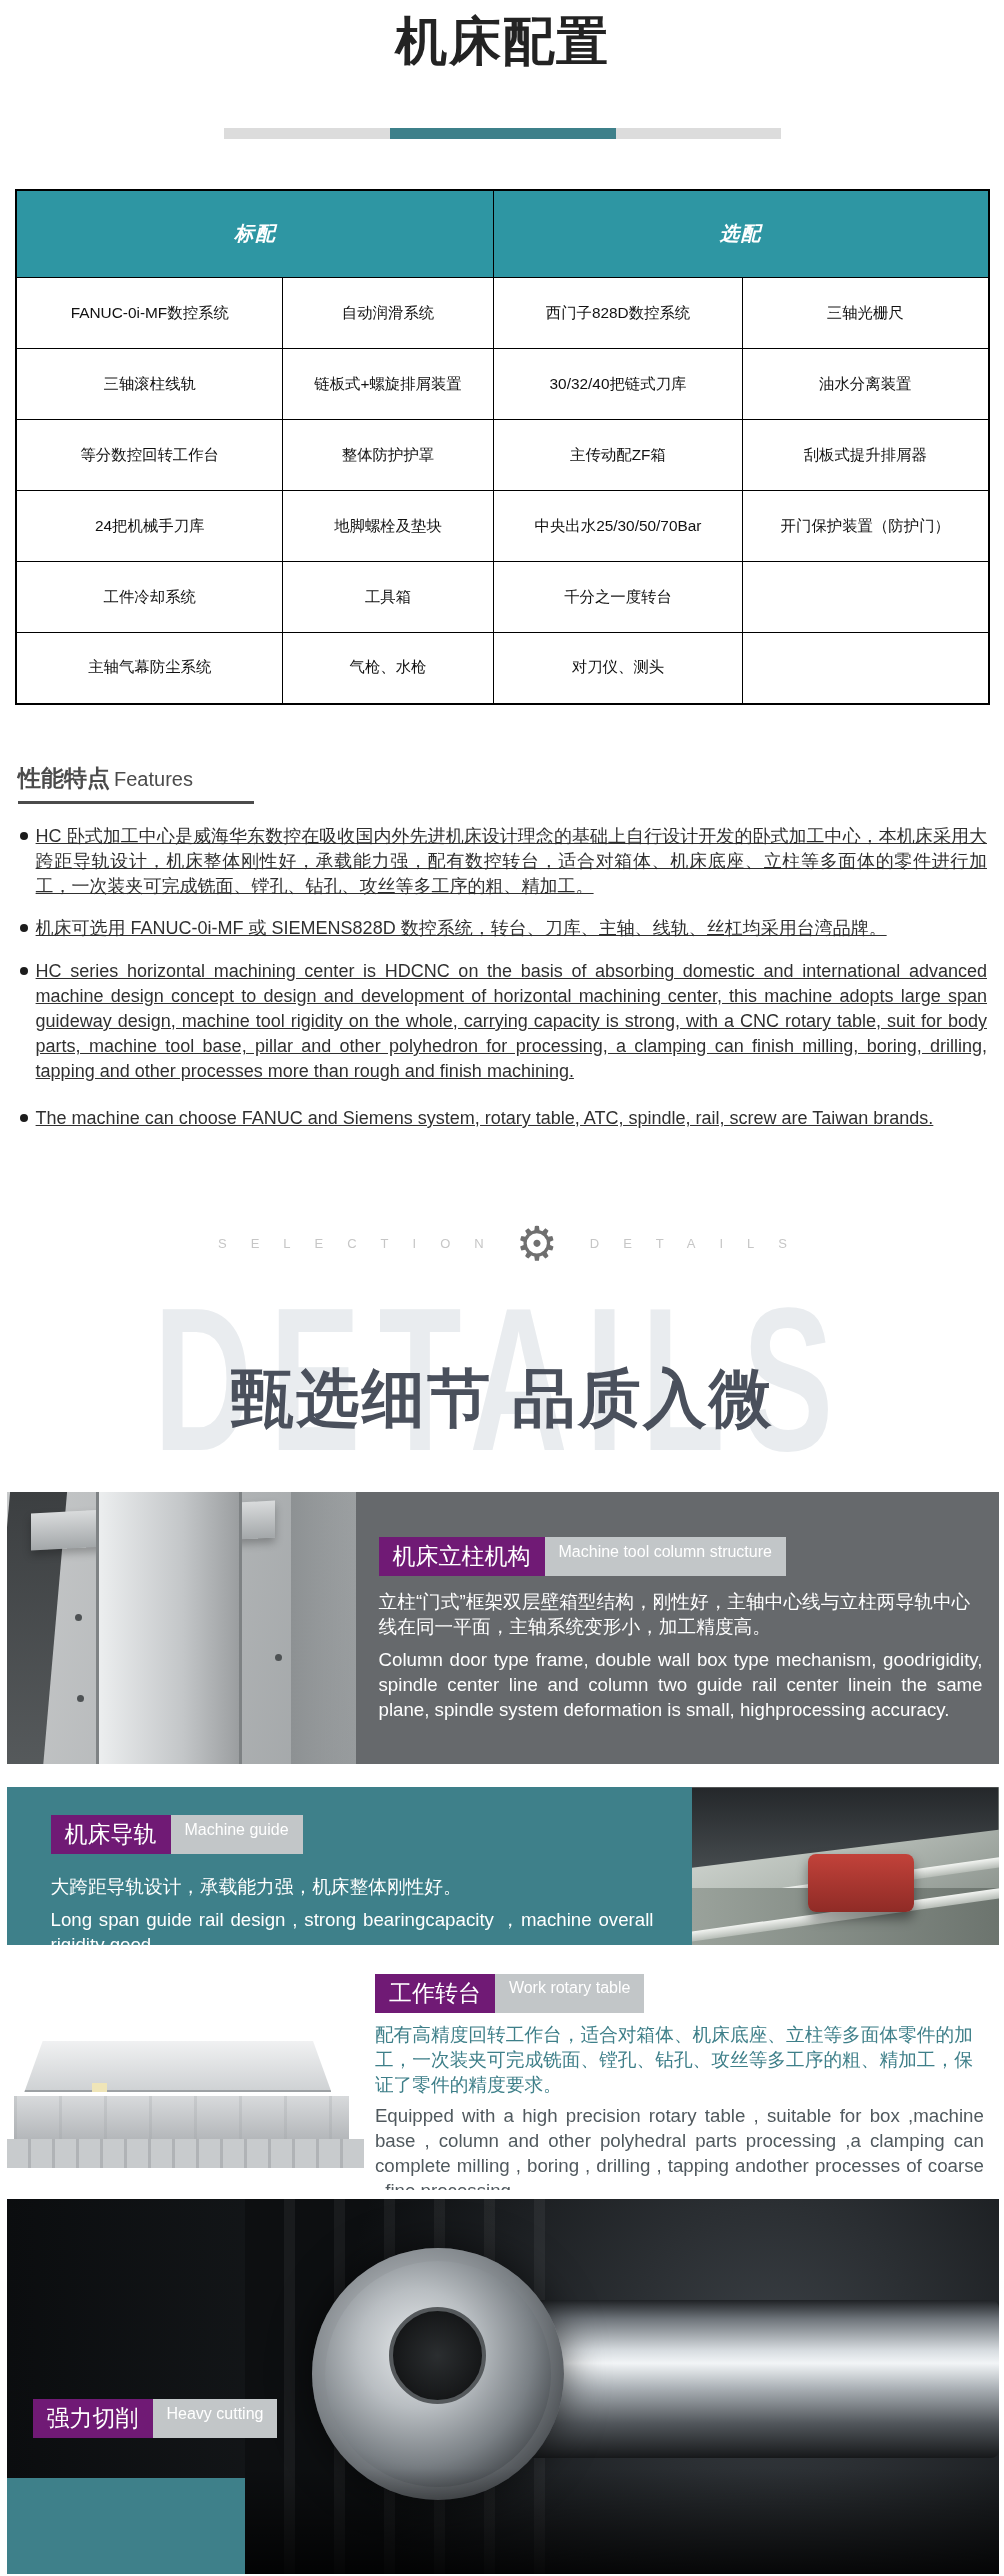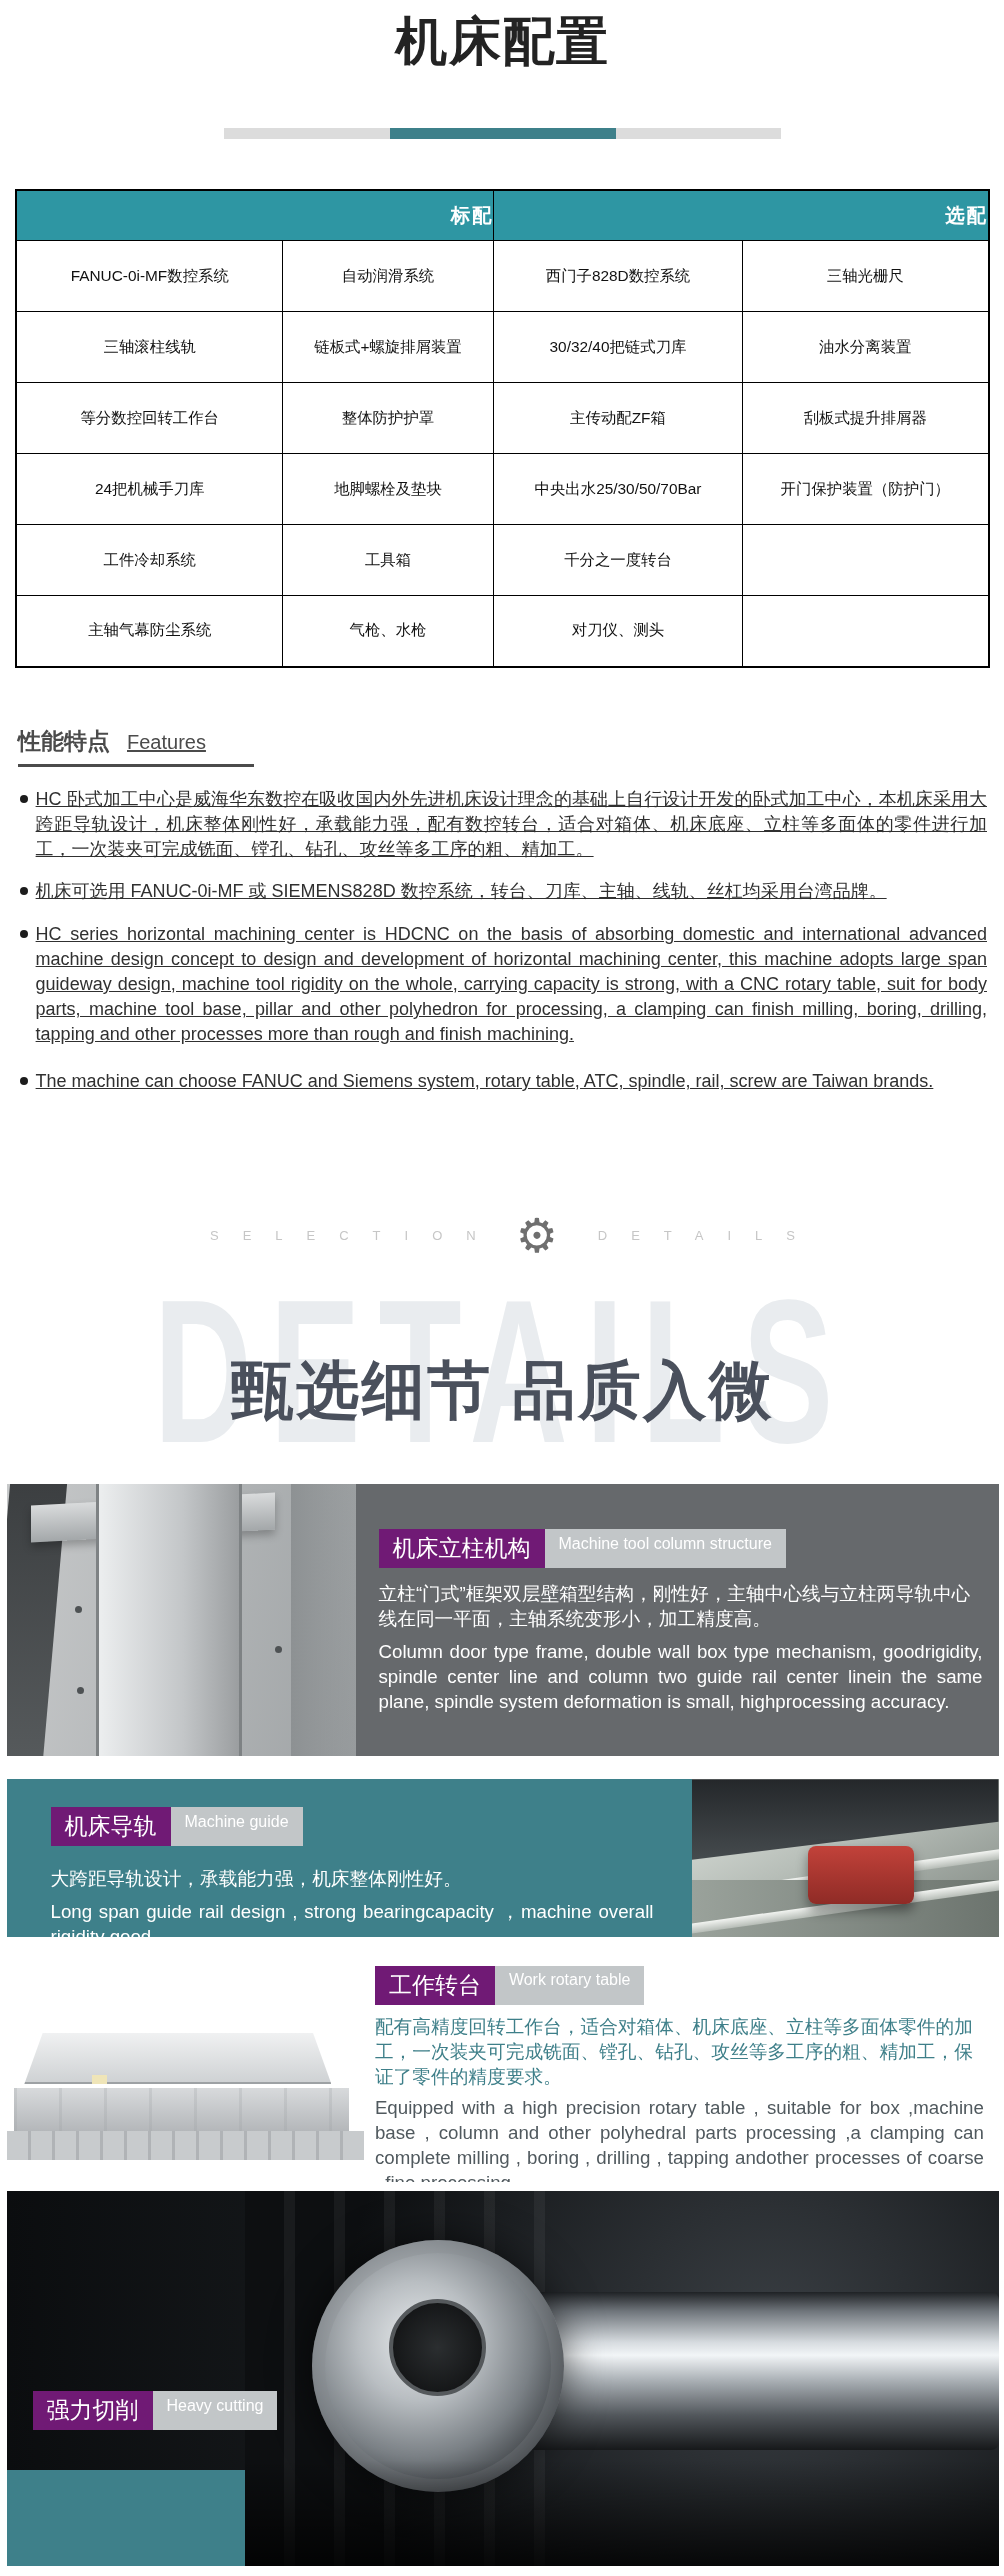--- a/index.html
+++ b/index.html
@@ -26,54 +26,54 @@
     width:226px; height:100%; background:#3E808A;
   }
 
   
   table.cfg{
     width:972px; margin:50px auto 0;
     border-collapse:collapse; border:2.4px solid #000;
     table-layout:fixed;
   }
   table.cfg th{
-    height:51px; background:#2E96A3; color:#fff;
+    height:88px; background:#2E96A3; color:#fff;
     font-size:19.5px; font-weight:bold; letter-spacing:1.6px;
-    border:1.6px solid #000; text-align:right;
+    border:1.6px solid #000; text-align:center;font-style:italic;
   }
   table.cfg td{
     height:71px; background:#fff; color:#111;
     font-size:15.4px; text-align:center; vertical-align:middle;
     border:1.6px solid #000; padding:0 3.2px;
   }
 
   
   .features{ margin:58px 18px 0; }
   .features-head .f-zh{ font-size:23px; font-weight:bold; color:#4B4B4B; }
-  .features-head .f-en{ font-size:20px; color:#4B4B4B; margin-left:17px;text-decoration:underline; }
+  .features-head .f-en{ font-size:20px; color:#4B4B4B; margin-left:4px; }
   .features-underline{ width:236px; height:3.2px; background:#4B4B4B; margin-top:7.3px; }
   ul.feature-list{ list-style:none; margin-top:20px; }
   ul.feature-list li{ display:flex; }
   ul.feature-list li:nth-child(1){ min-height:76px;  margin-bottom:16px; }
   ul.feature-list li:nth-child(2){ min-height:25px;  margin-bottom:18px; }
   ul.feature-list li:nth-child(3){ min-height:134px; margin-bottom:13px; }
   ul.feature-list li:nth-child(4){ min-height:50px; }
   .bullet-dot{
     flex:none; width:8px; height:8px; border-radius:50%;
     background:#1c1c1c; margin:8px 8px 0 1.6px;
   }
   ul.feature-list p{
     font-size:18px; line-height:25px; color:#303030;
     text-align:justify; flex:1;text-decoration:underline;
   }
 
   
   .divider{
-    margin-top:91px; height:50px;
-    display:flex; align-items:center; justify-content:center; gap:16px;
+    margin-top:62px; height:50px;
+    display:flex; align-items:center; justify-content:center; gap:8px;
   }
   .divider .div-text{
     font-size:13px; color:#C6C6C6; letter-spacing:24px;
     padding-left:24px; white-space:nowrap;
   }
   .gear{
     font-size:47px; line-height:47px; color:#6F6F6F;
     font-family:"DejaVu Sans", sans-serif;
   }
 

